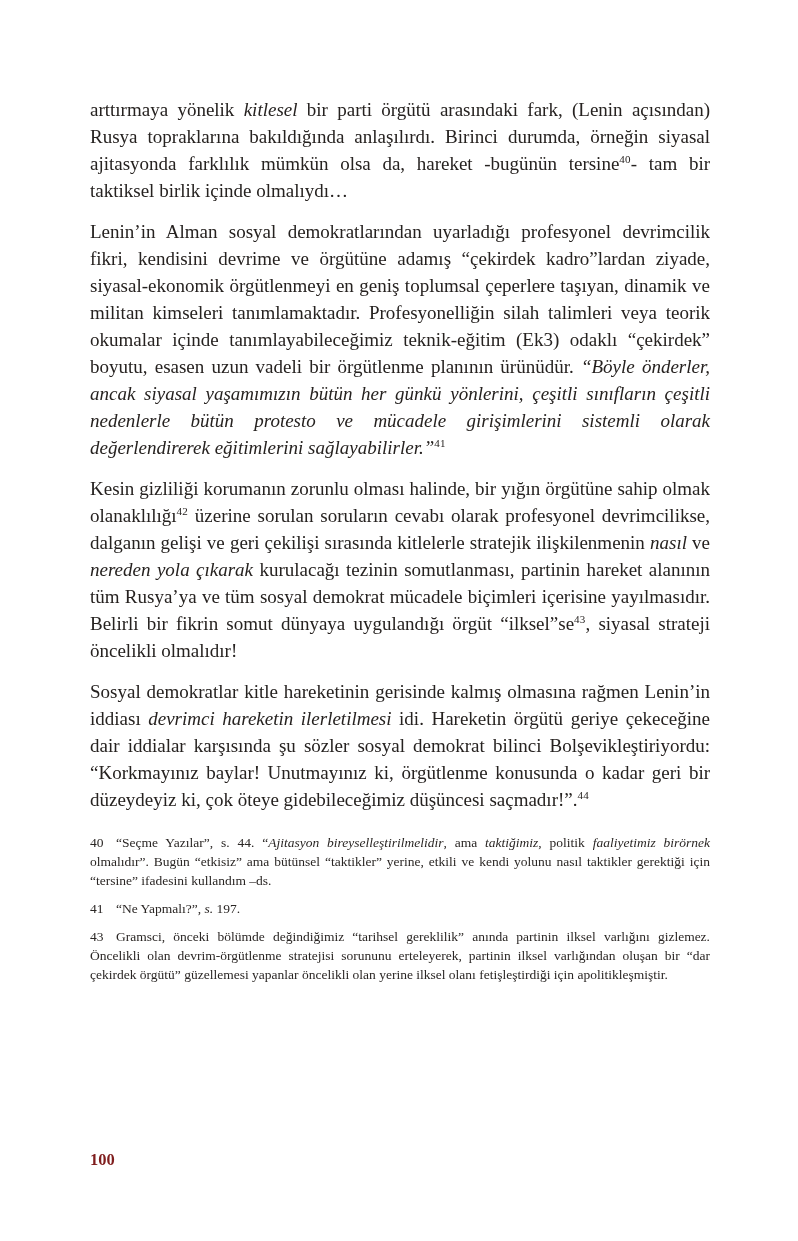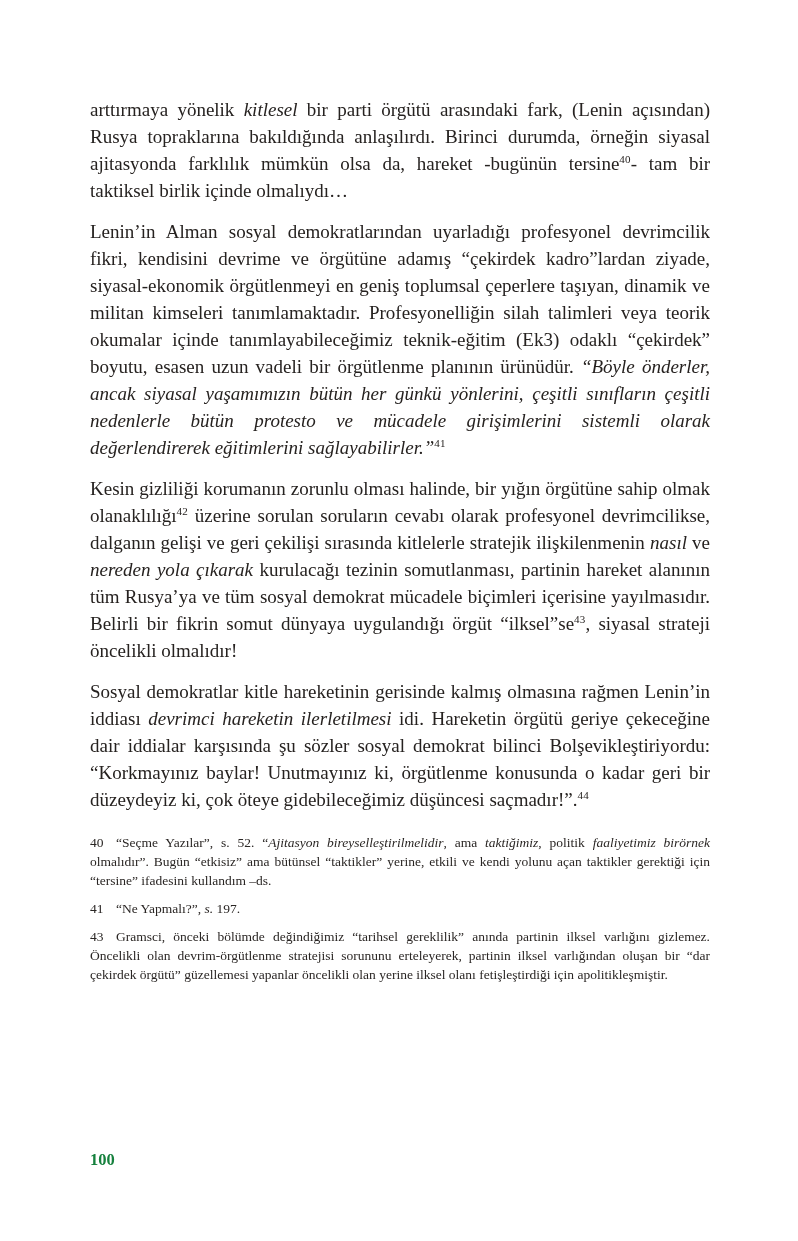--- a/index.html
+++ b/index.html
@@ -54,32 +54,32 @@
   .fn-num {
     display: inline-block;
     min-width: 26px;
   }
   .page-number {
     position: absolute;
     left: 90px;
     top: 1150px;
     font-size: 16.5px;
     font-weight: bold;
-    color: #15803d;
+    color: #7f1d1d;
   }
 </style>
 </head>
 <body>
 
 <div class="page">
   <main class="body-text" id="body-text">
       <p class="para"><span>arttırmaya yönelik </span><em>kitlesel</em><span> bir parti örgütü arasındaki fark, (Lenin açısından) Rusya topraklarına bakıldığında anlaşılırdı. Birinci durumda, örneğin siyasal ajitasyonda farklılık mümkün olsa da, hareket -bugünün tersine</span><sup class="fn-ref">40</sup><span>- tam bir taktiksel birlik içinde olmalıydı…</span></p>
       <p class="para"><span>Lenin’in Alman sosyal demokratlarından uyarladığı profesyonel devrimcilik fikri, kendisini devrime ve örgütüne adamış “çekirdek kadro”lardan ziyade, siyasal-ekonomik örgütlenmeyi en geniş toplumsal çeperlere taşıyan, dinamik ve militan kimseleri tanımlamaktadır. Profesyonelliğin silah talimleri veya teorik okumalar içinde tanımlayabileceğimiz teknik-eğitim (Ek3) odaklı “çekirdek” boyutu, esasen uzun vadeli bir örgütlenme planının ürünüdür. </span><em>“Böyle önderler, ancak siyasal yaşamımızın bütün her günkü yönlerini, çeşitli sınıfların çeşitli nedenlerle bütün protesto ve mücadele girişimlerini sistemli olarak değerlendirerek eğitimlerini sağlayabilirler.”</em><sup class="fn-ref">41</sup></p>
       <p class="para"><span>Kesin gizliliği korumanın zorunlu olması halinde, bir yığın örgütüne sahip olmak olanaklılığı</span><sup class="fn-ref">42</sup><span> üzerine sorulan soruların cevabı olarak profesyonel devrimcilikse, dalganın gelişi ve geri çekilişi sırasında kitlelerle stratejik ilişkilenmenin </span><em>nasıl</em><span> ve </span><em>nereden yola çıkarak</em><span> kurulacağı tezinin somutlanması, partinin hareket alanının tüm Rusya’ya ve tüm sosyal demokrat mücadele biçimleri içerisine yayılmasıdır. Belirli bir fikrin somut dünyaya uygulandığı örgüt “ilksel”se</span><sup class="fn-ref">43</sup><span>, siyasal strateji öncelikli olmalıdır!</span></p>
       <p class="para"><span>Sosyal demokratlar kitle hareketinin gerisinde kalmış olmasına rağmen Lenin’in iddiası </span><em>devrimci hareketin ilerletilmesi</em><span> idi. Hareketin örgütü geriye çekeceğine dair iddialar karşısında şu sözler sosyal demokrat bilinci Bolşevikleştiriyordu: “Korkmayınız baylar! Unutmayınız ki, örgütlenme konusunda o kadar geri bir düzeydeyiz ki, çok öteye gidebileceğimiz düşüncesi saçmadır!”.</span><sup class="fn-ref">44</sup></p>
     </main>
   <section class="footnotes" id="footnotes">
-      <p class="footnote"><span class="fn-num">40</span><span>“Seçme Yazılar”, s. 52. “</span><em>Ajitasyon bireyselleştirilmelidir</em><span>, ama </span><em>taktiğimiz</em><span>, politik </span><em>faaliyetimiz birörnek</em><span> olmalıdır”. Bugün “etkisiz” ama bütünsel “taktikler” yerine, etkili ve kendi yolunu açan taktikler gerektiği için “tersine” ifadesini kullandım –ds.</span></p>
+      <p class="footnote"><span class="fn-num">40</span><span>“Seçme Yazılar”, s. 44. “</span><em>Ajitasyon bireyselleştirilmelidir</em><span>, ama </span><em>taktiğimiz</em><span>, politik </span><em>faaliyetimiz birörnek</em><span> olmalıdır”. Bugün “etkisiz” ama bütünsel “taktikler” yerine, etkili ve kendi yolunu nasıl taktikler gerektiği için “tersine” ifadesini kullandım –ds.</span></p>
       <p class="footnote"><span class="fn-num">41</span><span>“Ne Yapmalı?”, </span><em>s.</em><span> 197.</span></p>
       <p class="footnote"><span class="fn-num">43</span><span>Gramsci, önceki bölümde değindiğimiz “tarihsel gereklilik” anında partinin ilksel varlığını gizlemez. Öncelikli olan devrim-örgütlenme stratejisi sorununu erteleyerek, partinin ilksel varlığından oluşan bir “dar çekirdek örgütü” güzellemesi yapanlar öncelikli olan yerine ilksel olanı fetişleştirdiği için apolitikleşmiştir.</span></p>
     </section>
   <div class="page-number">100</div>
 </div>
 
 </body></html>

